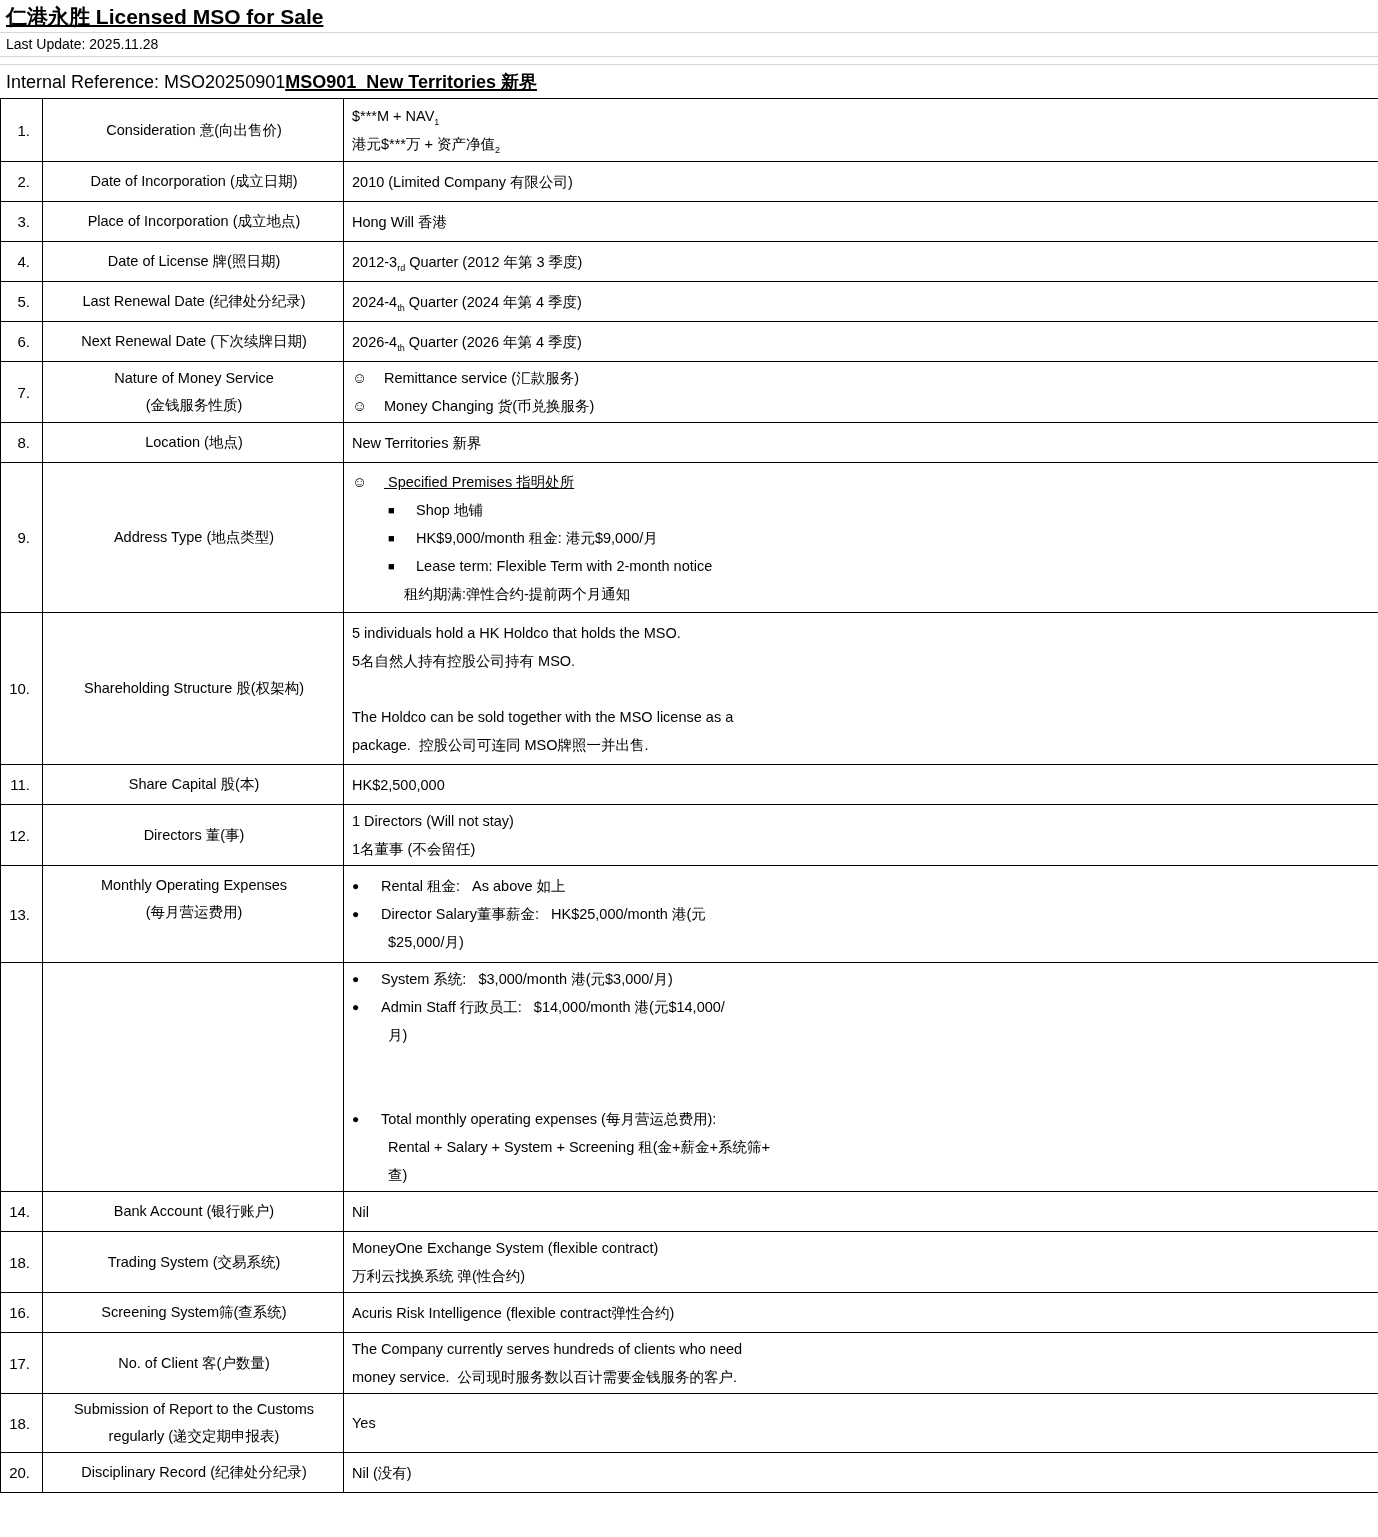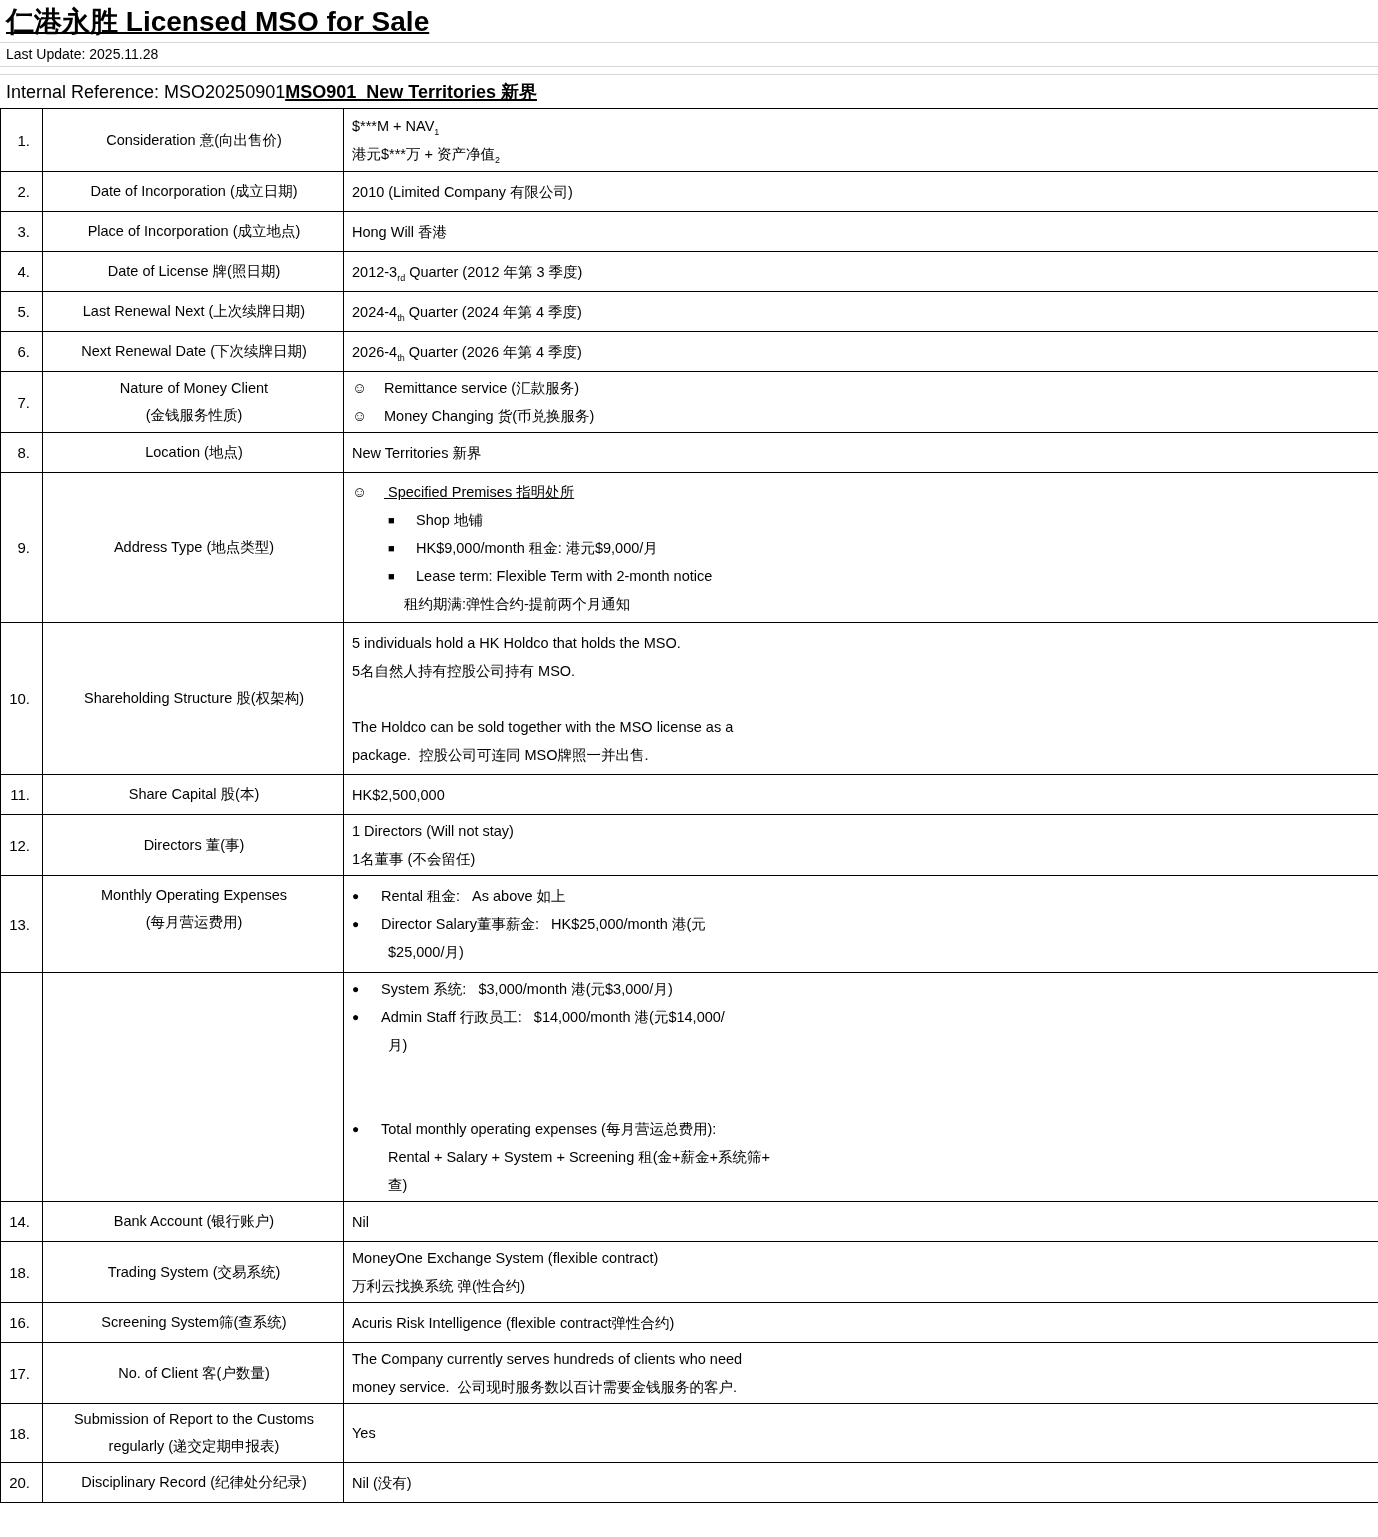--- a/index.html
+++ b/index.html
@@ -2,21 +2,21 @@
 <html><head>
 <meta charset="utf-8">
 <style>
   html,body{margin:0;padding:0;background:#ffffff;}
   body{width:1378px;min-height:1537px;font-family:"Liberation Sans","DejaVu Sans",sans-serif;color:#000;}
   .page{width:1378px;}
 
   
   .doc-header{width:100%;}
   .title-row{padding:3px 0 1px 6px;border-bottom:1px solid #d6d6d6;}
-  .title{font-size:28px;font-weight:bold;text-decoration:underline;text-decoration-thickness:2px;}
+  .title{font-size:21px;font-weight:bold;text-decoration:underline;text-decoration-thickness:2px;}
   .update-row{font-size:14px;padding:3px 0 4px 6px;border-bottom:1px solid #d6d6d6;}
   .gap-row{height:7px;border-bottom:1px solid #d6d6d6;}
   .ref-row{font-size:18px;padding:5px 0 4px 6px;}
   .ref-bold{font-weight:bold;text-decoration:underline;text-decoration-thickness:2px;}
 
   
   table{border-collapse:collapse;width:1378px;table-layout:fixed;}
   td{border:1px solid #000;vertical-align:middle;font-size:14.5px;overflow:hidden;}
   td.num{text-align:right;padding-right:12px;font-size:15px;}
   td.lbl{padding:2px 4px 2px 6px;text-align:center;}
@@ -98,21 +98,21 @@
           </td>
           <td class="val">
             <div class="vline">
               <span class="txt">2012-3<sub class="ss">rd</sub> Quarter (2012 年第 3 季度)</span>
             </div>
           </td>
         </tr>
         <tr style="height: 40px;">
           <td class="num">5.</td>
           <td class="lbl">
-            <div class="lline">Last Renewal Next (上次续牌日期)</div>
+            <div class="lline">Last Renewal Date (纪律处分纪录)</div>
           </td>
           <td class="val">
             <div class="vline">
               <span class="txt">2024-4<sub class="ss">th</sub> Quarter (2024 年第 4 季度)</span>
             </div>
           </td>
         </tr>
         <tr style="height: 40px;">
           <td class="num">6.</td>
           <td class="lbl">
@@ -120,21 +120,21 @@
           </td>
           <td class="val">
             <div class="vline">
               <span class="txt">2026-4<sub class="ss">th</sub> Quarter (2026 年第 4 季度)</span>
             </div>
           </td>
         </tr>
         <tr style="height: 60px;">
           <td class="num">7.</td>
           <td class="lbl">
-            <div class="lline">Nature of Money Client</div>
+            <div class="lline">Nature of Money Service</div>
             <div class="lline">(金钱服务性质)</div>
           </td>
           <td class="val">
             <div class="vline">
               <span class="blt b-smiley">☺</span>
               <span class="txt">Remittance service (汇款服务)</span>
             </div>
             <div class="vline">
               <span class="blt b-smiley">☺</span>
               <span class="txt">Money Changing 货(币兑换服务)</span>

